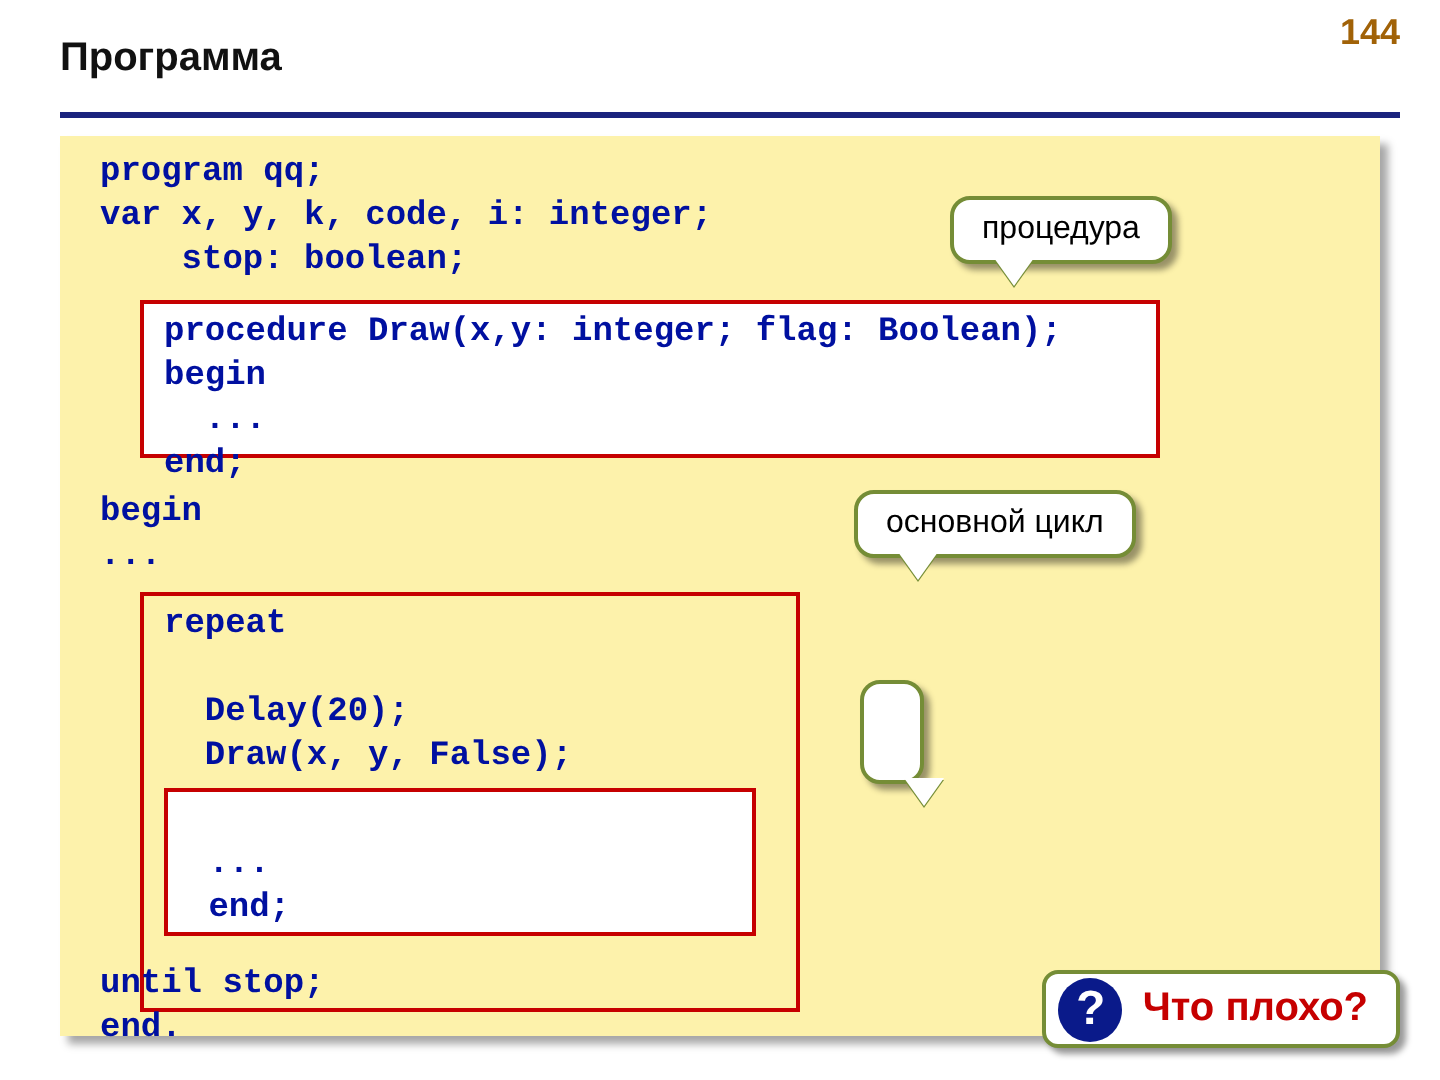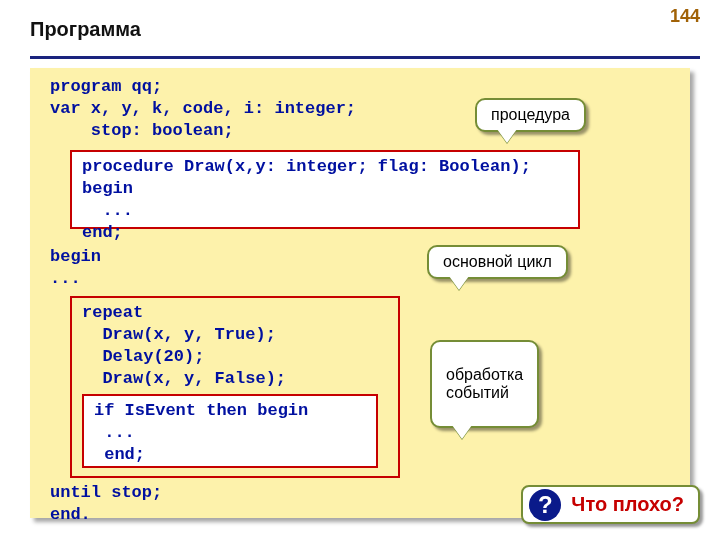--- a/index.html
+++ b/index.html
@@ -59,21 +59,21 @@
     height: 79px;
     background: #fff;
     border: 2px solid #c60000;
   }
   .proc-box .pline { position:absolute; left:10px; white-space:pre; }
   .repeat-box {
     position: absolute;
     left: 40px;
     top: 228px;
     width: 330px;
-    height: 182px;
+    height: 210px;
     border: 2px solid #c60000;
     background: transparent;
   }
   .repeat-box .pline { position:absolute; left:10px; white-space:pre; }
   .event-box {
     position: absolute;
     left: 10px;
     top: 96px;
     width: 296px;
     height: 74px;
@@ -152,44 +152,40 @@
     <div class="pline" style="top:26px">begin</div>
     <div class="pline" style="top:48px">  ...</div>
     <div class="pline" style="top:70px">end;</div>
   </div>
 
   <div class="line" style="top:178px">begin</div>
   <div class="line" style="top:200px">...</div>
 
   <div class="repeat-box">
     <div class="pline" style="top:4px">repeat</div>
-    <div class="pline" style="top:26px">  Draw(x, y, True);</div>
     <div class="pline" style="top:48px">  Delay(20);</div>
     <div class="pline" style="top:70px">  Draw(x, y, False);</div>
     <div class="event-box">
-      <div class="pline" style="top:4px">if IsEvent then begin</div>
       <div class="pline" style="top:26px"> ...</div>
       <div class="pline" style="top:48px"> end;</div>
     </div>
   </div>
 
   <div class="line" style="top:414px">until stop;</div>
   <div class="line" style="top:436px">end.</div>
 </div>
 
 <div class="callout c1">
   <span>процедура</span>
   <div class="tail1" style="left:20px;bottom:-13px"></div>
 </div>
 <div class="callout c2">
   <span>основной цикл</span>
   <div class="tail2" style="left:20px;bottom:-13px"></div>
 </div>
 <div class="callout c3" style="white-space:pre-line;">
-  <span>обработка
-событий</span>
   <div class="tail3" style="left:20px;bottom:-13px"></div>
 </div>
 
 <div class="qbox">
   <div class="qicon">?</div>
   <span>Что плохо?</span>
 </div>
 
 </body></html>

